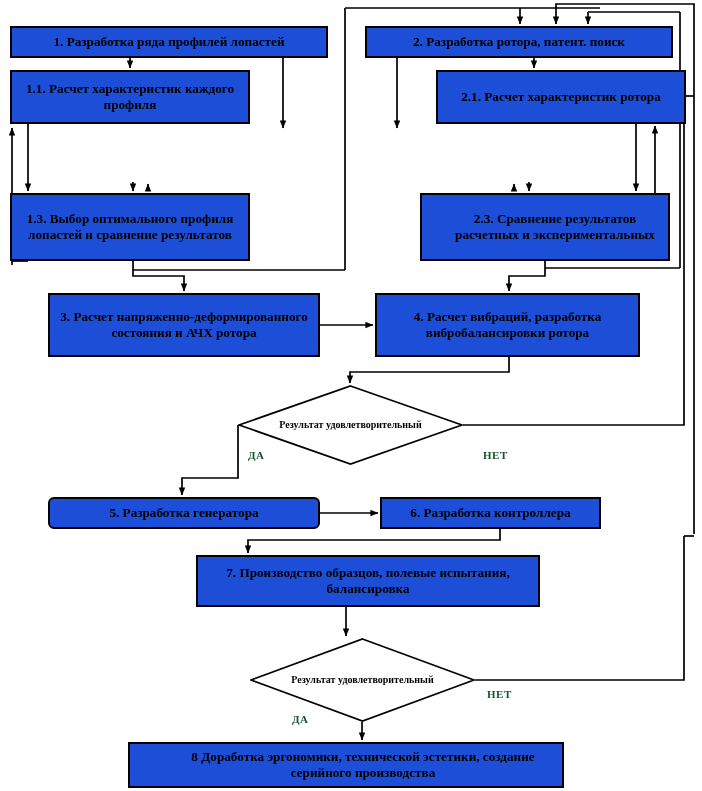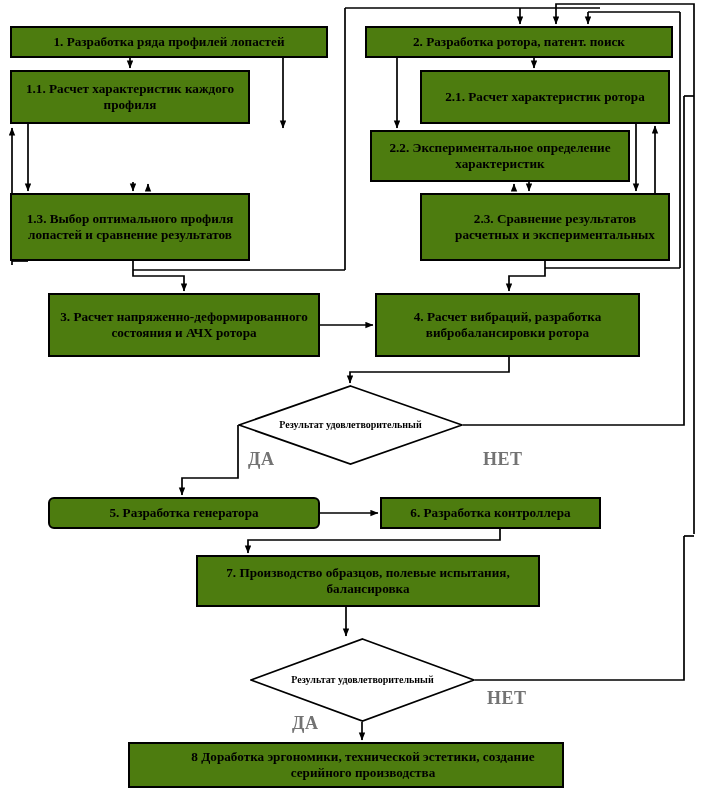--- a/index.html
+++ b/index.html
@@ -12,21 +12,21 @@
     width: 702px;
     height: 791px;
     background: #ffffff;
     font-family: "Liberation Serif", "DejaVu Serif", serif;
     overflow: hidden;
   }
   .node {
     position: absolute;
     box-sizing: border-box;
     border: 2px solid #000000;
-    background: #4d7c0f;
+    background: #1d4ed8;
     display: flex;
     align-items: center;
     justify-content: flex-start;
     text-align: center;
     font-weight: bold;
     font-size: 13.2px;
     line-height: 1.22;
     color: #000000;
     padding: 2px 4px;
     z-index: 5;
@@ -52,24 +52,24 @@
     text-align: center;
     font-size: 10px;
     font-weight: bold;
     line-height: 1.14;
     color: #000000;
     pointer-events: none;
   }
   .diamond-text span { display: block; width: 64%; word-wrap: break-word; }
   .edge-label {
     position: absolute;
-    font-size: 18px;
+    font-size: 11px;
     font-weight: bold;
     letter-spacing: 0.5px;
-    color: #737373;
+    color: #14532d;
     z-index: 6;
     font-family: Liberation Serif, serif;
   }
   #wires {
     position: absolute;
     left: 0; top: 0;
     width: 702px;
     height: 791px;
     z-index: 1;
     pointer-events: none;
@@ -168,27 +168,24 @@
 
 
   <div class="node" style="left:10px; top:193px; width:240px; height:68px;">
     <span class="label">1.3. Выбор оптимального профиля лопастей и сравнение результатов</span>
   </div>
 
   <div class="node" style="left:365px; top:26px; width:308px; height:32px;">
     <span class="label">2. Разработка ротора, патент. поиск</span>
   </div>
 
-  <div class="node" style="left:420px; top:70px; width:250px; height:54px;">
+  <div class="node" style="left:436px; top:70px; width:250px; height:54px;">
     <span class="label">2.1. Расчет характеристик ротора</span>
   </div>
 
-  <div class="node" style="left:370px; top:130px; width:260px; height:52px;">
-    <span class="label">2.2. Экспериментальное определение характеристик</span>
-  </div>
 
   <div class="node" style="left:420px; top:193px; width:250px; height:68px;padding-left:24px;">
     <span class="label">2.3. Сравнение результатов расчетных и экспериментальных</span>
   </div>
 
   <div class="node" style="left:48px; top:293px; width:272px; height:64px;">
     <span class="label">3. Расчет напряженно-деформированного состояния и АЧХ ротора</span>
   </div>
 
   <div class="node" style="left:375px; top:293px; width:265px; height:64px;">

